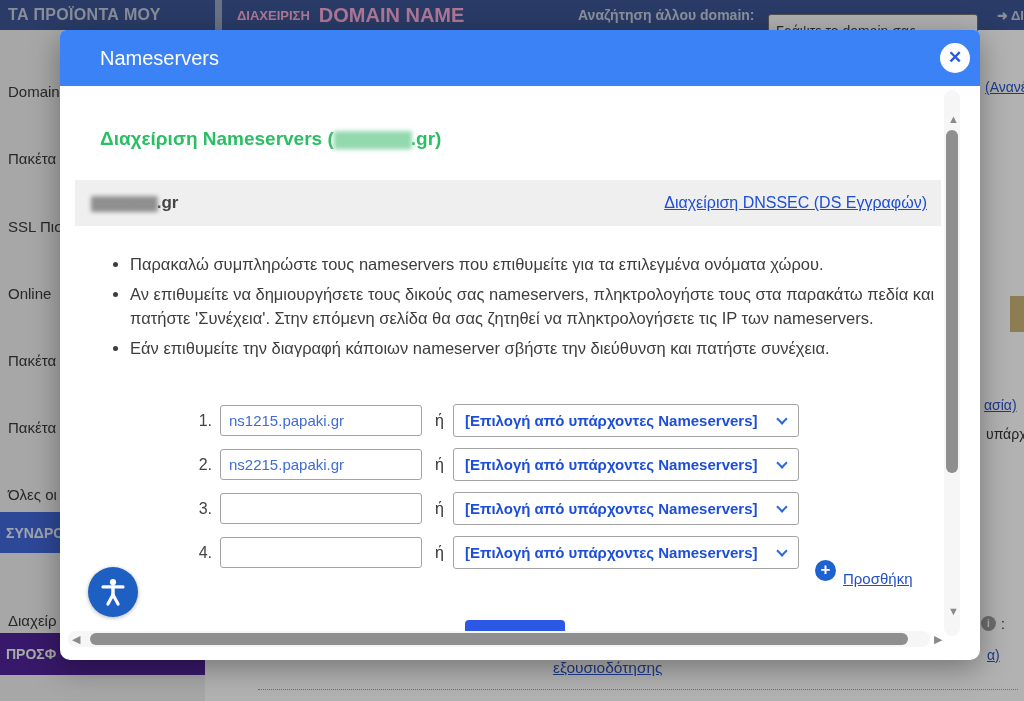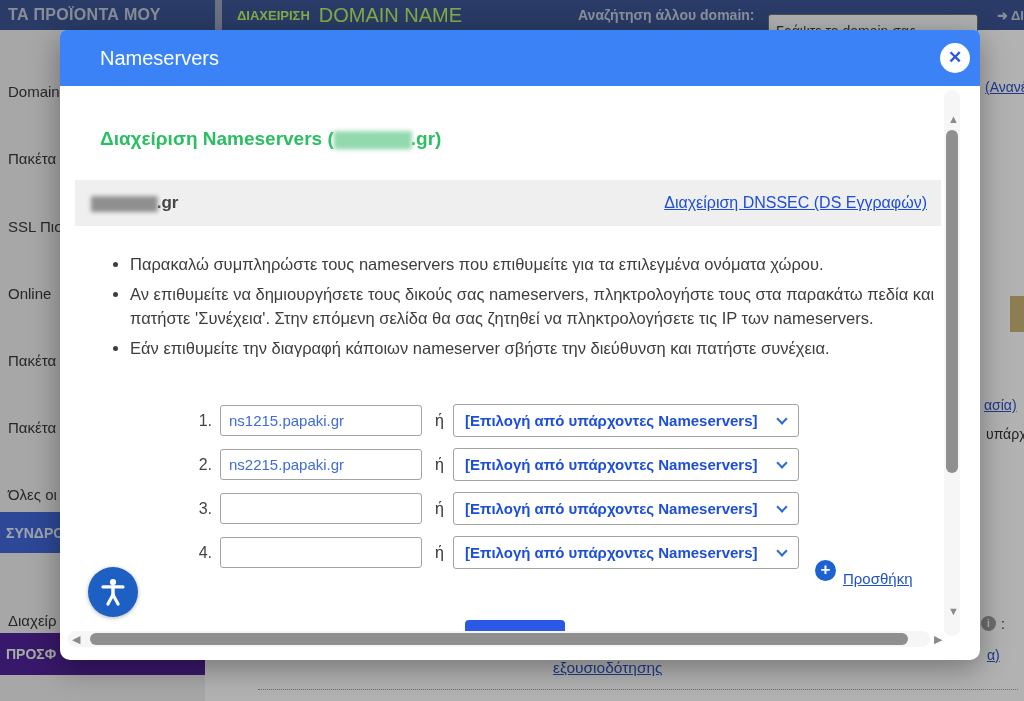--- a/index.html
+++ b/index.html
@@ -5,23 +5,23 @@
   * { margin:0; padding:0; box-sizing:border-box; }
   html,body { background:#555; }
   body { font-family:"Liberation Sans", sans-serif; }
   #stage { position:relative; width:1024px; height:701px; overflow:hidden; background:#fff; margin:0 auto; }
 
   
   .bg { position:absolute; inset:0; background:#fff; }
   .topbar { position:absolute; left:0; top:0; width:1024px; height:30px; background:#35508f; }
   .topbar-products { position:absolute; left:8px; top:6px; font-size:16px; font-weight:bold; color:#c2c9da; letter-spacing:.3px; white-space:nowrap; }
   .topbar-divider { position:absolute; left:215px; top:0; width:7px; height:30px; background:#97a1bb; }
-  .topbar-section { position:absolute; left:237px; top:0; height:30px; display:flex; align-items:center; gap:9px; color:#bef264; white-space:nowrap; }
+  .topbar-section { position:absolute; left:237px; top:0; height:30px; display:flex; align-items:center; gap:9px; color:#f9a8d4; white-space:nowrap; }
   .topbar-section .small { font-size:13px; font-weight:bold; }
-  .topbar-section .large { font-size:20px; font-weight:normal; }
+  .topbar-section .large { font-size:20px; font-weight:bold; }
   .topbar-search-label { position:absolute; left:578px; top:7px; font-size:14px; font-weight:bold; color:#c6cde0; white-space:nowrap; }
   .topbar-search { position:absolute; left:768px; top:14px; width:210px; height:26px; background:#fbfbfb; border:1px solid #6f6f6f; border-radius:3px; font-size:14px; padding:16px 7px; color:#333; font-family:"Liberation Sans", sans-serif; }
   .topbar-search::placeholder { color:#3a3a3a; opacity:1; }
   .topbar-action { position:absolute; left:997px; top:8px; font-size:13px; font-weight:bold; color:#c2c9da; white-space:nowrap; }
 
   .sidebar { position:absolute; left:0; top:30px; width:205px; height:671px; background:#efefef; }
   .side-item { position:absolute; left:8px; height:20px; font-size:15px; color:#333; white-space:nowrap; }
   .side-band { position:absolute; left:0; width:205px; display:flex; align-items:center; padding-left:6px; font-size:14px; font-weight:bold; white-space:nowrap; }
   .band-blue  { background:#3c63d8; color:#e4eaf8; }
   .band-green { background:#4c1d95; color:#e9f6ec; }

